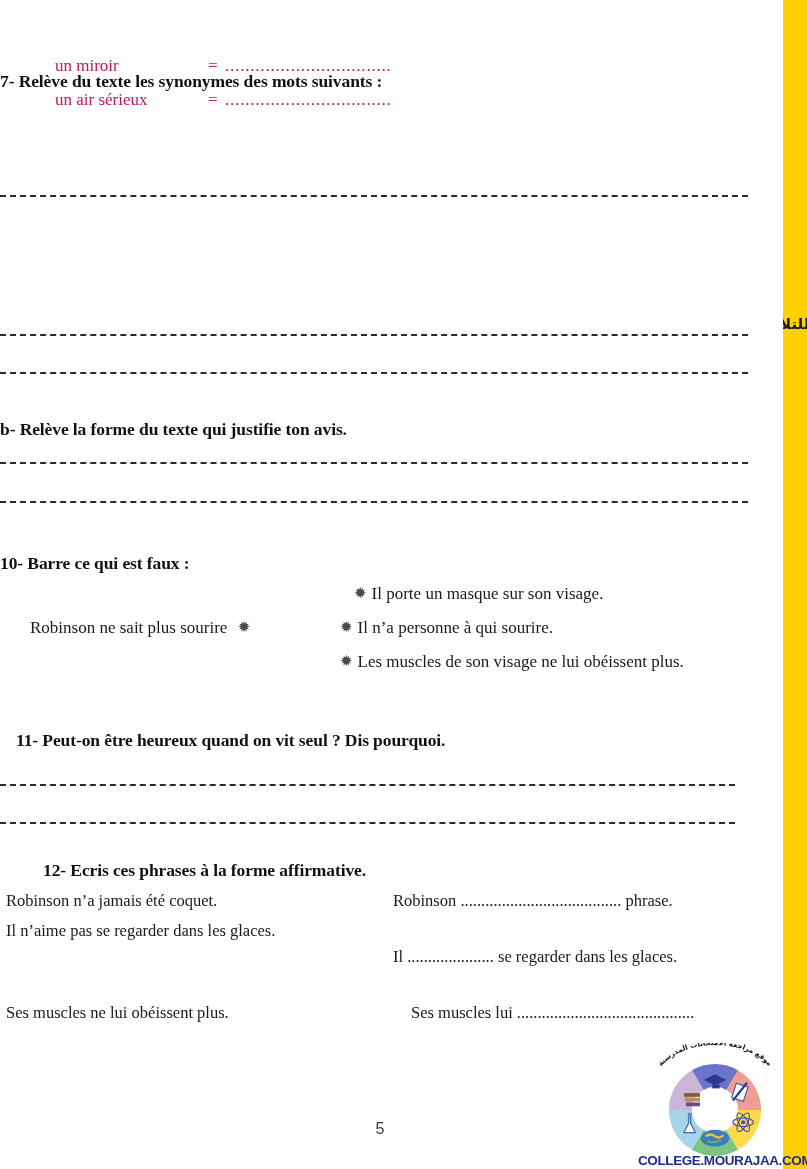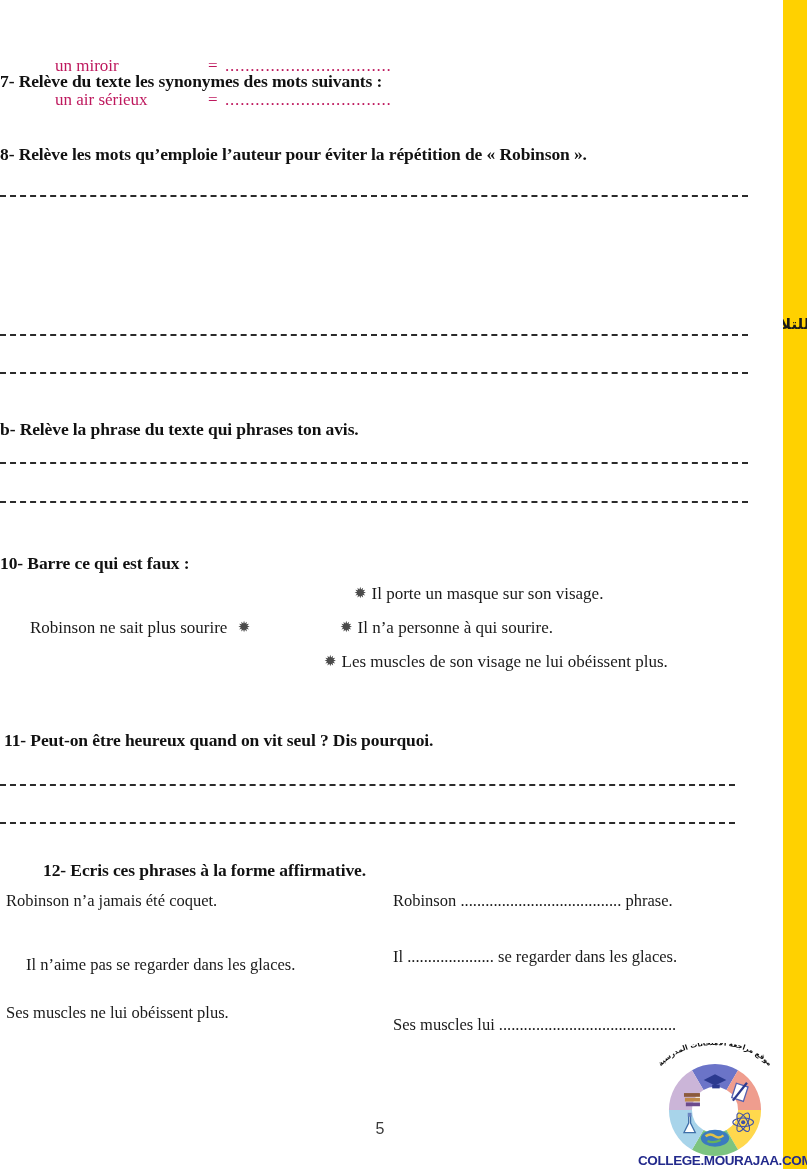--- a/index.html
+++ b/index.html
@@ -191,66 +191,65 @@
     <div class="q" style="left:0px; top:22px; width:760px;margin-top:48px;">7- Relève du texte les synonymes des mots suivants :</div>
 
     <div class="plain" style="left:55px; top:55px;">un miroir</div>
     <div class="plain" style="left:208px; top:55px;">=</div>
     <div class="plain dotline" style="left:225px; top:55px;">.................................</div>
 
     <div class="plain" style="left:55px; top:89px;">un air sérieux</div>
     <div class="plain" style="left:208px; top:89px;">=</div>
     <div class="plain dotline" style="left:225px; top:89px;">.................................</div>
 
-    <div class="q" style="left:0px; top:143px; width:760px;">8- Relève les mots qu’emploie l’auteur pour éviter la répétition de « Robinson ».</div>
 
     <div class="rule" style="left:0px; top:195px; width:748px;"></div>
 
 
     <div class="rule" style="left:0px; top:334px; width:748px;"></div>
     <div class="rule" style="left:0px; top:372px; width:748px;"></div>
 
-    <div class="q" style="left:0px; top:418px; width:760px;">b- Relève la phrase du texte qui phrases ton avis.</div>
+    <div class="q" style="left:0px; top:418px; width:760px;">b- Relève la forme du texte qui justifie ton avis.</div>
 
     <div class="rule" style="left:0px; top:462px; width:748px;"></div>
     <div class="rule" style="left:0px; top:501px; width:748px;"></div>
 
     <div class="q" style="left:0px; top:552px; width:760px;">10- Barre ce qui est faux :</div>
 
     <div class="opt-row" style="left:340px; top:584px;margin-left:14px;">
       <span class="floret">✹</span><span>Il porte un masque sur son visage.</span>
     </div>
 
     <div class="opt-row" style="left:30px; top:618px;">
       <span>Robinson ne sait plus sourire</span>
       <span class="floret" style="margin-left:6px; margin-right:0;">✹</span>
     </div>
     <div class="opt-row" style="left:340px; top:618px;">
       <span class="floret">✹</span><span>Il n’a personne à qui sourire.</span>
     </div>
 
-    <div class="opt-row" style="left:324px; top:652px;">
+    <div class="opt-row" style="left:340px; top:652px;">
       <span class="floret">✹</span><span>Les muscles de son visage ne lui obéissent plus.</span>
     </div>
 
-    <div class="q" style="left:4px; top:729px; width:760px;">11- Peut-on être heureux quand on vit seul ? Dis pourquoi.</div>
+    <div class="q" style="left:16px; top:729px; width:760px;">11- Peut-on être heureux quand on vit seul ? Dis pourquoi.</div>
 
     <div class="rule" style="left:0px; top:784px; width:735px;"></div>
     <div class="rule" style="left:0px; top:822px; width:735px;"></div>
 
     <div class="q" style="left:0px; top:859px; width:760px;margin-left:43px;">12- Ecris ces phrases à la forme affirmative.</div>
 
     <div class="aff-cell" style="left:6px; top:891px;">Robinson n’a jamais été coquet.</div>
     <div class="aff-cell" style="left:393px; top:891px;">Robinson ....................................... phrase.</div>
 
-    <div class="aff-cell" style="left:6px; top:955px;margin-left:20px;">Il n’aime pas se regarder dans les glaces.</div>
+    <div class="aff-cell" style="left:6px; top:921px;">Il n’aime pas se regarder dans les glaces.</div>
     <div class="aff-cell" style="left:393px; top:947px;">Il ..................... se regarder dans les glaces.</div>
 
     <div class="aff-cell" style="left:6px; top:1003px;">Ses muscles ne lui obéissent plus.</div>
-    <div class="aff-cell" style="left:393px; top:1003px;margin-top:12px;">Ses muscles lui ...........................................</div>
+    <div class="aff-cell" style="left:411px; top:1003px;">Ses muscles lui ...........................................</div>
 
     <div class="page-num">5</div>
 
   </div>
 
   <div class="logo-block">
 
     <svg class="logo-arc" viewBox="0 0 140 46">
       <defs>
         <path id="arcpath" d="M 8,44 A 62,42 0 0 1 132,44" fill="none"></path>

